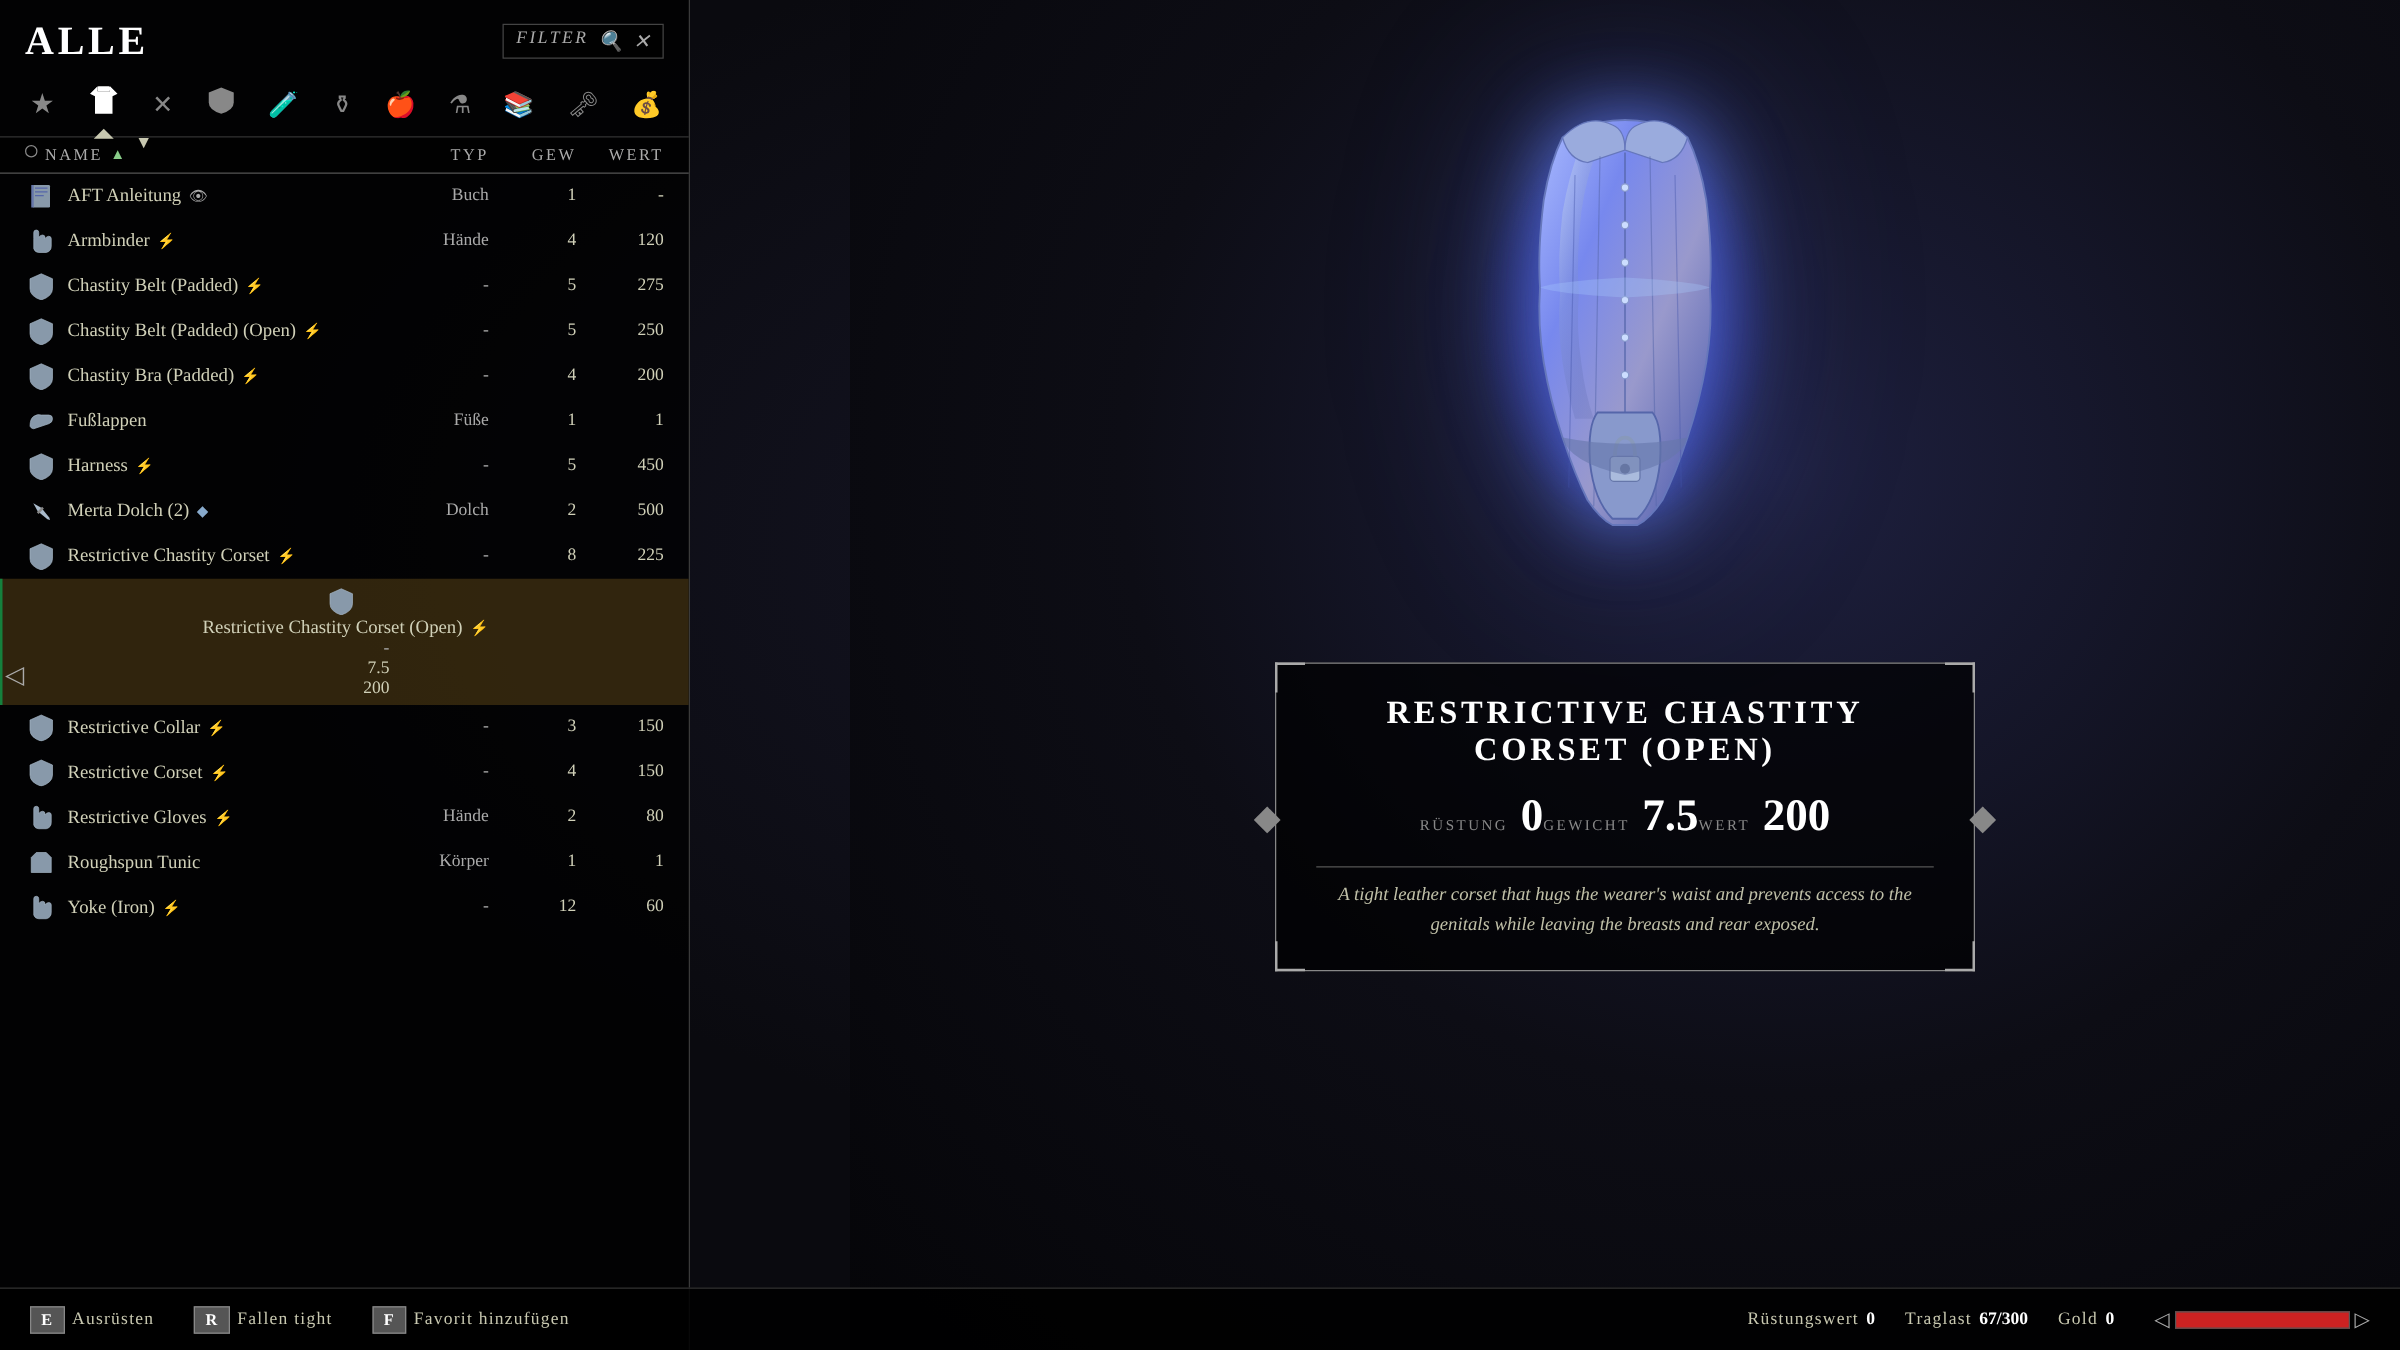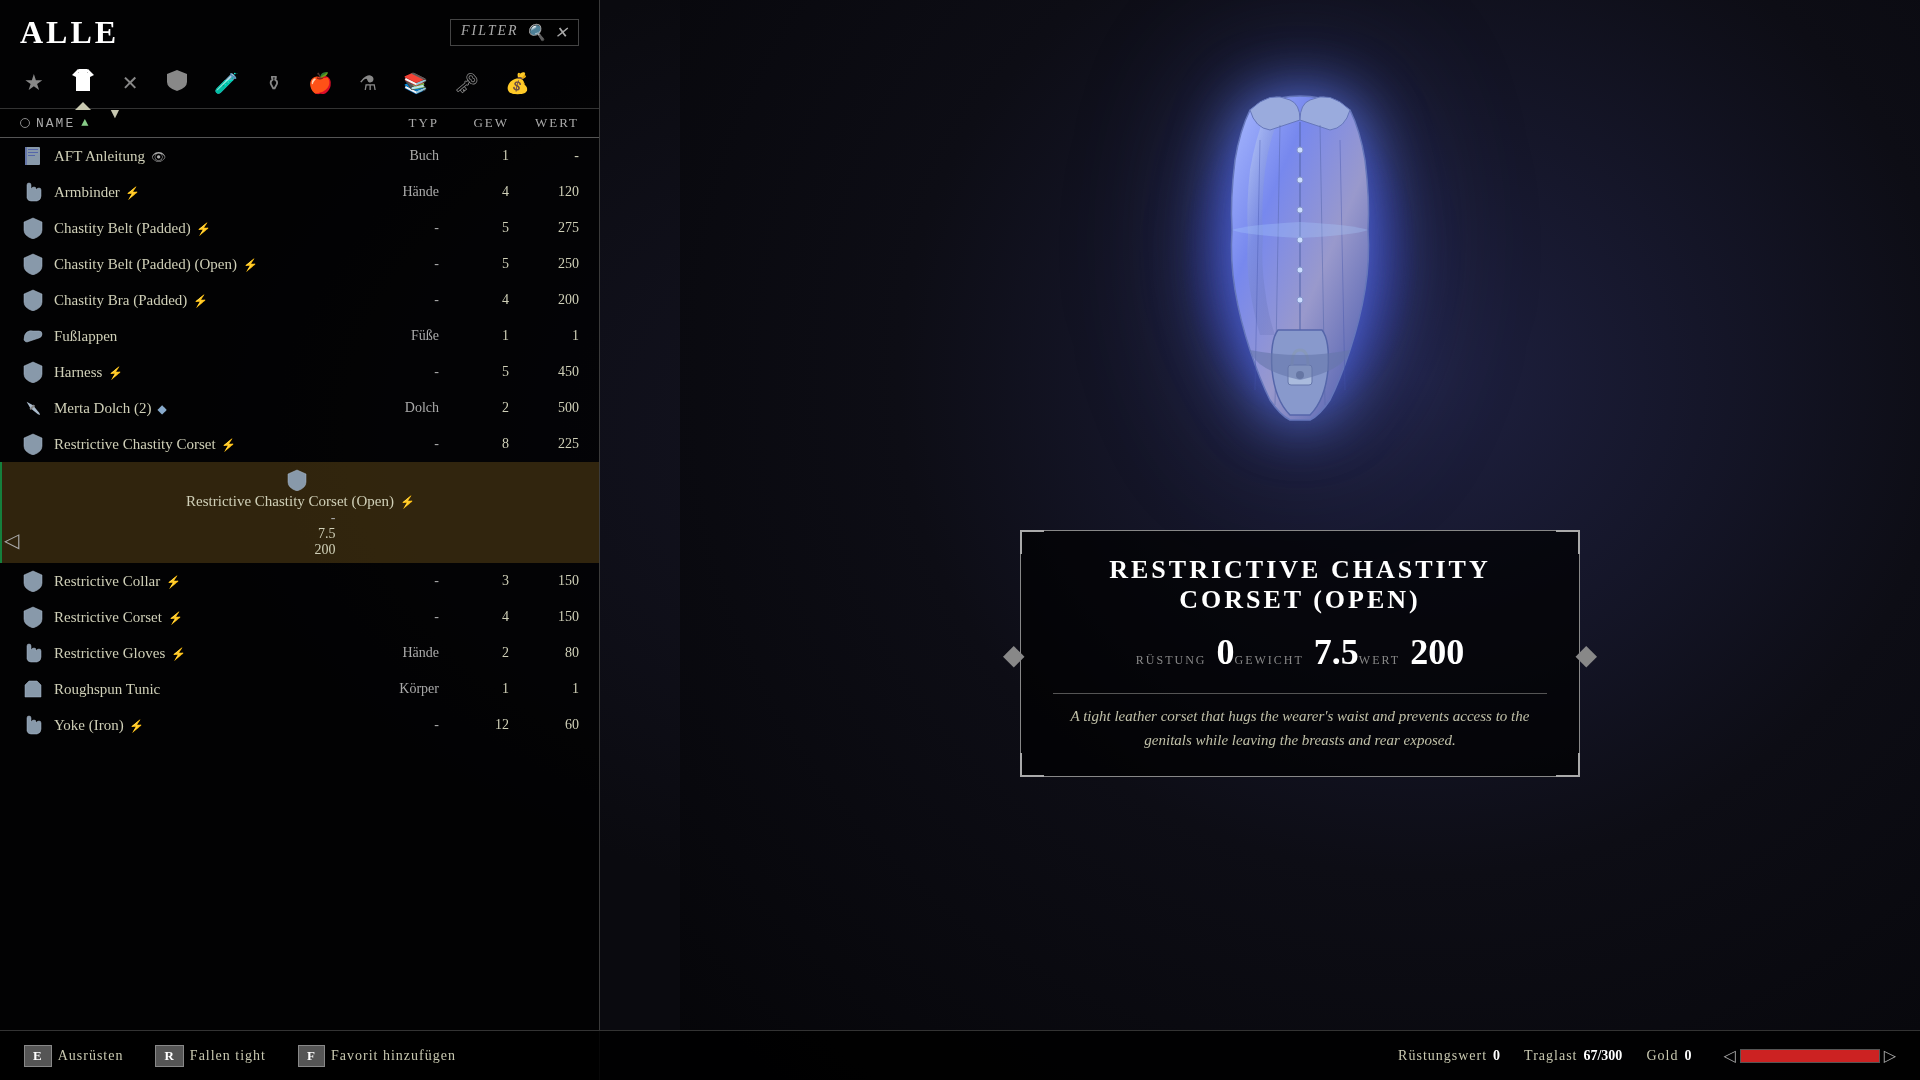--- a/index.html
+++ b/index.html
@@ -19,21 +19,21 @@
       position: absolute;
       inset: 0;
       background: radial-gradient(ellipse at 70% 40%, #1a1a2e 0%, #0a0a0f 60%);
       z-index: 0;
     }
 
     .left-panel {
       position: absolute;
       left: 0;
       top: 0;
-      width: 600px;
+      width: 552px;
       height: 1080px;
       background: rgba(0,0,0,0.75);
       border-right: 1px solid #3a3a3a;
       z-index: 1;
       display: flex;
       flex-direction: column;
     }
 
     .title-bar {
       padding: 14px 20px 6px 20px;
@@ -108,23 +108,22 @@
     .column-headers {
       display: flex;
       padding: 6px 20px;
       border-bottom: 1px solid #555;
       background: rgba(0,0,0,0.4);
     }
 
     .col-name {
       flex: 1;
       display: flex;
-      align-items: center;
+      align-items: flex-start;
       gap: 6px;
-      font-family: Liberation Mono, monospace;
     }
 
     .col-circle {
       width: 10px;
       height: 10px;
       border-radius: 50%;
       border: 1px solid #888;
       display: inline-block;
     }
 

